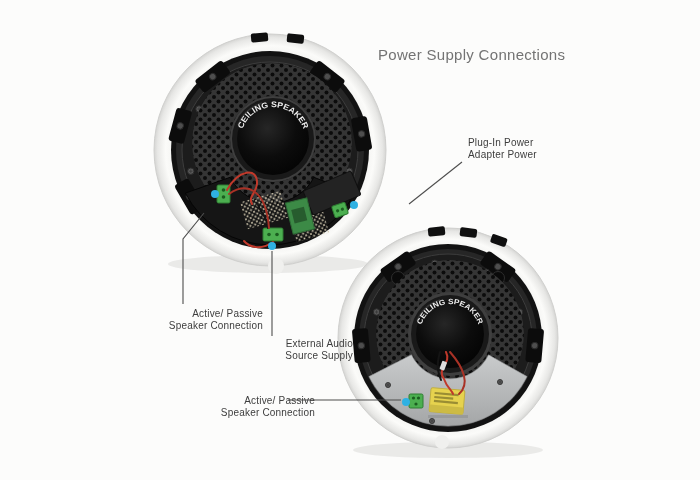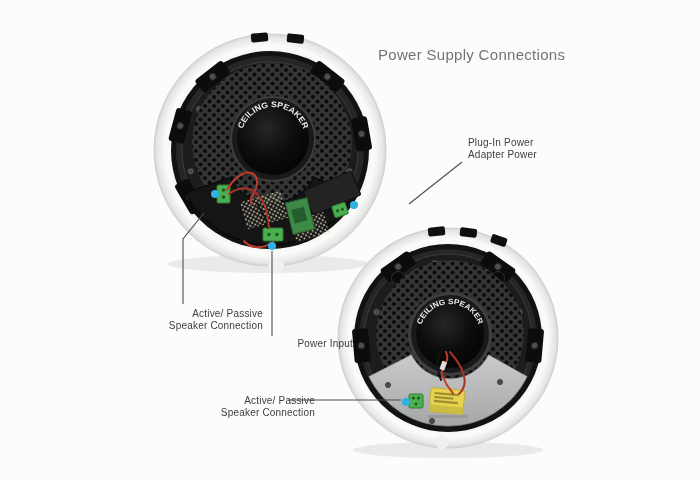--- a/index.html
+++ b/index.html
@@ -241,21 +241,22 @@
     <span>Plug-In Power</span>
     <span>Adapter Power</span>
   </div>
 
   <div class="label center lbl-ap-top">
     <span>Active/ Passive</span>
     <span>Speaker Connection</span>
   </div>
 
   <div class="label center lbl-ext">
-    <span>Power Input</span>
+    <span>External Audio</span>
+    <span>Source Supply</span>
   </div>
 
   <div class="label center lbl-ap-bottom">
     <span>Active/ Passive</span>
     <span>Speaker Connection</span>
   </div>
 
 </div>
 
 </body></html>

